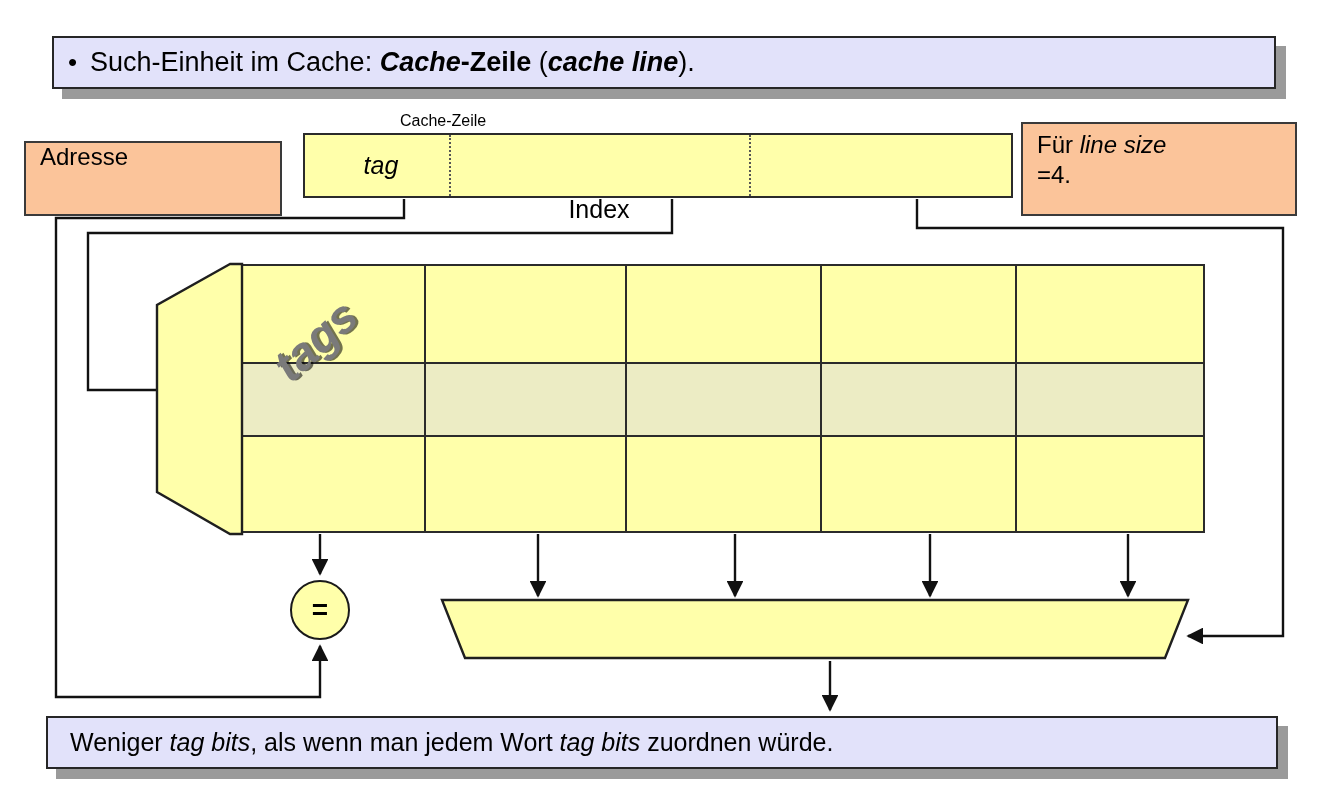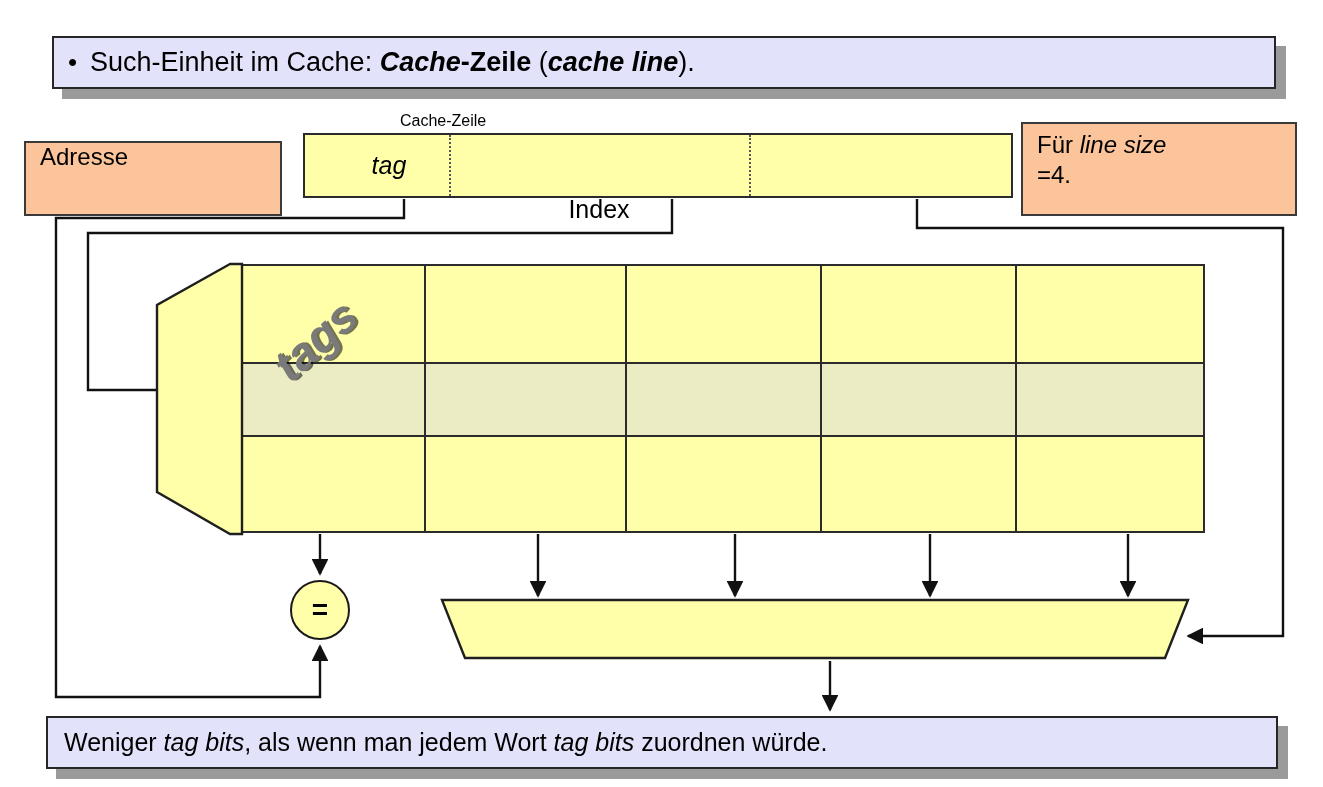--- a/index.html
+++ b/index.html
@@ -8,41 +8,41 @@
 
   
   .banner{position:absolute;background:#e2e2fa;border:2px solid #262626;
           box-sizing:border-box;display:flex;align-items:center;}
   .bshadow{position:absolute;background:#9a9a9a;z-index:0;}
 
   #top-banner{left:52px;top:36px;width:1224px;height:53px;z-index:2;padding-left:14px;}
   #top-banner .txt{font-size:27px;line-height:1.1;white-space:nowrap;}
   #top-shadow{left:62px;top:46px;width:1224px;height:53px;}
 
-  #bottom-banner{left:46px;top:716px;width:1232px;height:53px;z-index:2;padding-left:16px;}
+  #bottom-banner{left:46px;top:716px;width:1232px;height:53px;z-index:2;padding-left:22px;}
   #bottom-banner .txt{font-size:25px;line-height:1.1;white-space:nowrap;}
   #bottom-shadow{left:56px;top:726px;width:1232px;height:53px;}
 
   .bullet{display:inline-block;width:22px;font-size:26px;}
 
   
   .obox{position:absolute;background:#fbc49a;border:2px solid #3a3a3a;
         box-sizing:border-box;font-size:24px;z-index:3;}
   #adresse-box{left:24px;top:129px;width:258px;height:75px;
                display:flex;padding-left:14px;margin-top:12px;}
   #note-box{left:1021px;top:122px;width:276px;height:94px;
             padding:6px 0 0 14px;line-height:1.25;}
 
   
   #addr-strip{position:absolute;left:303px;top:133px;width:710px;height:65px;
               background:#ffffaa;border:2px solid #2b2b2b;box-sizing:border-box;z-index:3;}
   #addr-strip .seg{position:absolute;top:0;height:100%;
                    display:flex;align-items:center;justify-content:center;
                    font-size:25px;box-sizing:border-box;}
-  #seg-tag{left:12px;width:144px;}
+  #seg-tag{left:4px;width:144px;}
   #seg-index{left:144px;width:300px;margin-top:44px;}
   #seg-off{left:444px;width:262px;}
   .dotted-div{position:absolute;top:0;height:100%;border-left:2px dotted #555;}
 
   
   #grid{position:absolute;left:228px;top:264px;width:977px;height:269px;z-index:3;}
   #grid .gborder{position:absolute;inset:0;border:2px solid #2b2b2b;box-sizing:border-box;
                  pointer-events:none;}
   .grow{position:absolute;left:0;width:100%;}
   .row-top{top:0;height:98px;background:#ffffaa;}

